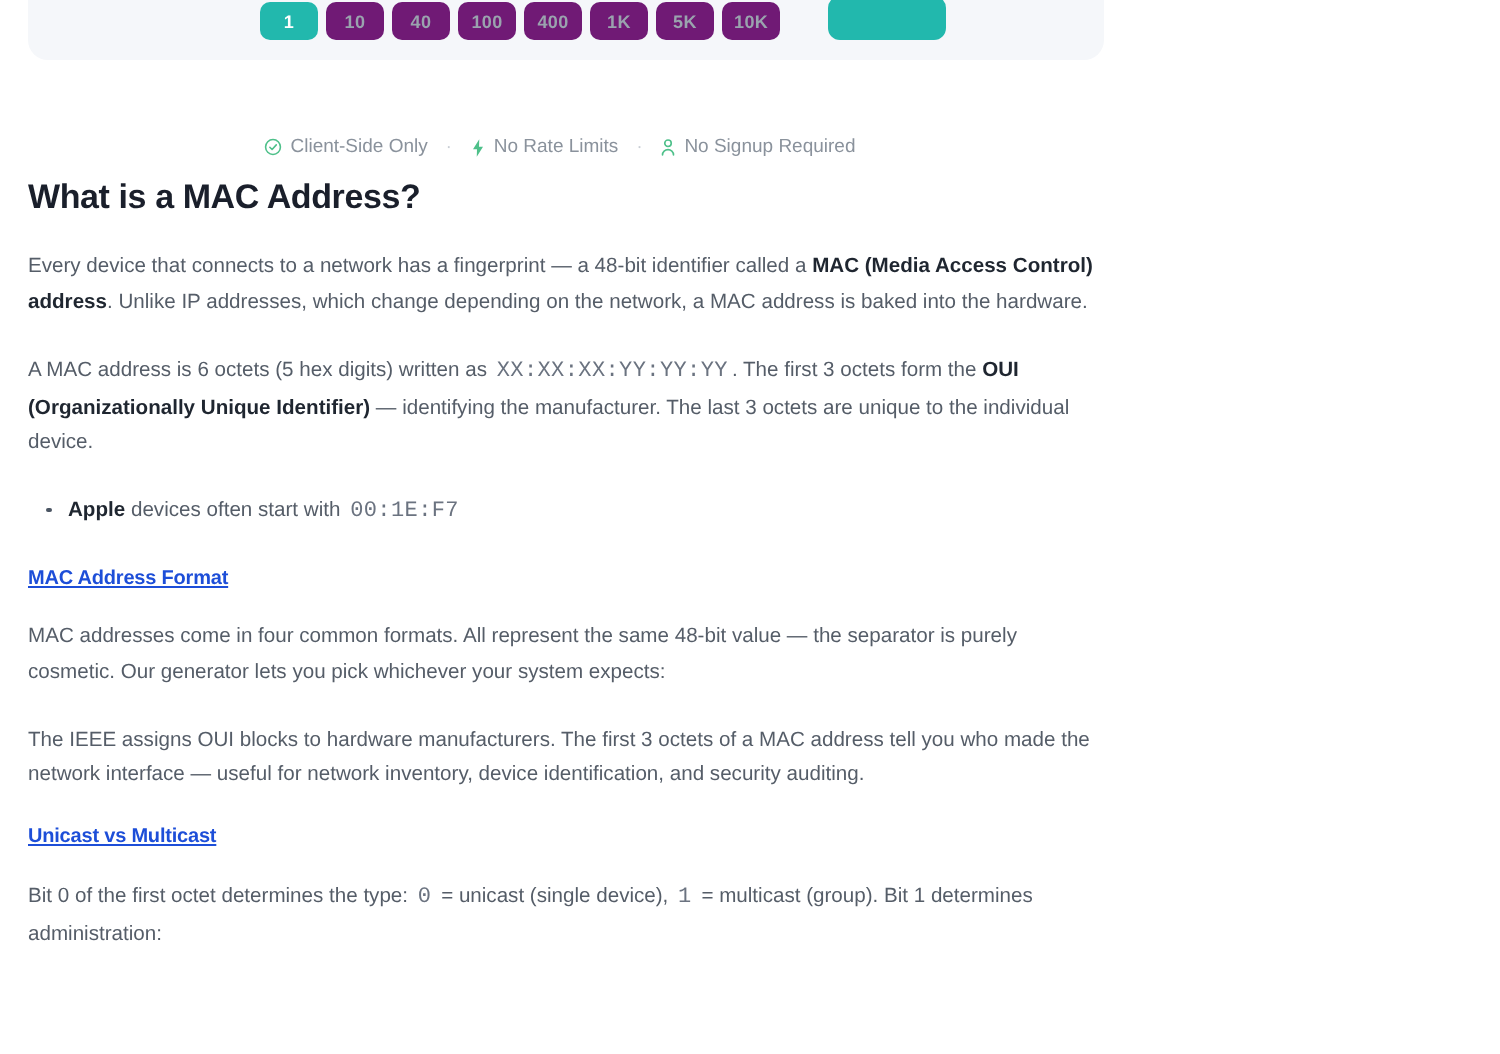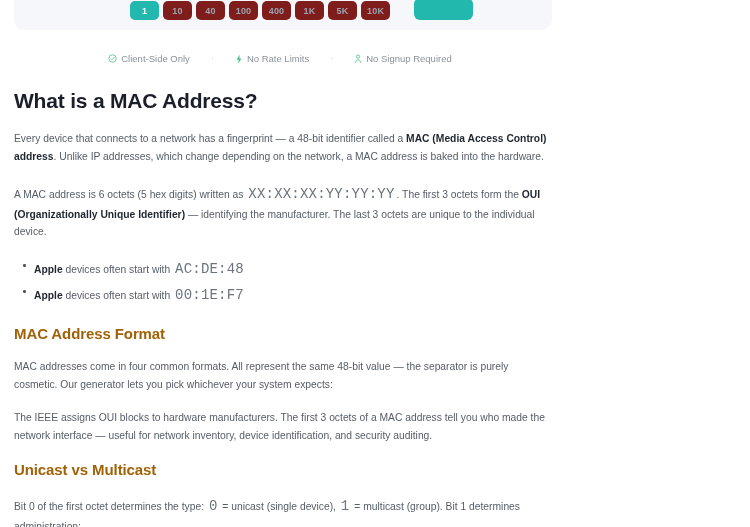--- a/index.html
+++ b/index.html
@@ -34,21 +34,21 @@
     bottom: 10px;
     display: flex;
     gap: 4px;
     align-items: center;
   }
   .count-btn {
     min-width: 29px;
     height: 19px;
     border: none;
     border-radius: 5px;
-    background: #7f1d1d;
+    background: #701a75;
     color: #9aa3ae;
     font-family: "Liberation Sans", sans-serif;
     font-size: 9px;
     font-weight: 700;
     letter-spacing: .2px;
     display: flex;
     align-items: center;
     justify-content: center;
     padding: 0 6px;
     cursor: pointer;
@@ -70,27 +70,27 @@
     font-size: 9px;
     font-weight: 700;
     cursor: pointer;
     overflow: hidden;
     text-indent: -999px;
   }
 
   
   .badges {
     position: absolute;
-    top: 53px;
+    top: 68px;
     left: 0;
     width: 560px;
     display: flex;
     align-items: center;
     justify-content: center;
-    gap: 21px;
+    gap: 9px;
     font-size: 9.5px;
     color: #8a929c;
   }
   .badge {
     display: flex;
     align-items: center;
     gap: 4px;
     white-space: nowrap;
   }
   .badge svg { display: block; }
@@ -103,44 +103,45 @@
   
   .article {
     position: absolute;
     left: 14px;
     top: 88px;
     width: 534px;
     color: #4b5563;
   }
   h2.sec-title {
     margin: 0 0 16px 0;
-    font-size: 21px;
+    font-size: 17px;
     line-height: 1.25;
     font-weight: 700;
     color: #1a1f2b;
     letter-spacing: -0.2px;
   }
   h3.sub-title {
     margin: 0 0 14px 0;
-    font-size: 15px;
+    font-size: 10px;
     line-height: 1.25;
     font-weight: 700;
-    color: #a16207;
+    color: #1d4ed8;
     letter-spacing: -0.1px;
+    text-decoration: underline;
   }
   p.body {
     margin: 0 0 16px 0;
     font-size: 10.3px;
     line-height: 1.72;
     color: #555d68;
   }
   p.body strong { color: #1f2630; font-weight: 700; }
   code.inline {
     font-family: "Liberation Mono", monospace;
-    font-size: 14px;
+    font-size: 11px;
     color: #6b7380;
     padding: 0 2px;
     letter-spacing: .2px;
   }
   ul.vendor-list {
     margin: 0 0 18px 0;
     padding-left: 20px;
     list-style: none;
   }
   ul.vendor-list li {
@@ -219,23 +220,20 @@
     <p class="body">
       <span>Every device that connects to a network has a fingerprint — a 48-bit identifier called a </span><strong>MAC (Media Access Control) address</strong><span>. Unlike IP addresses, which change depending on the network, a MAC address is baked into the hardware.</span>
     </p>
 
     <p class="body">
       <span>A MAC address is 6 octets (5 hex digits) written as </span><code class="inline">XX:XX:XX:YY:YY:YY</code><span>. The first 3 octets form the </span><strong>OUI (Organizationally Unique Identifier)</strong><span> — identifying the manufacturer. The last 3 octets are unique to the individual device.</span>
     </p>
 
     <ul class="vendor-list">
       <li>
-        <strong>Apple</strong><span> devices often start with </span><code class="inline">AC:DE:48</code>
-      </li>
-      <li>
         <strong>Apple</strong><span> devices often start with </span><code class="inline">00:1E:F7</code>
       </li>
     </ul>
 
     <h3 class="sub-title">MAC Address Format</h3>
     <p class="body">MAC addresses come in four common formats. All represent the same 48-bit value — the separator is purely cosmetic. Our generator lets you pick whichever your system expects:</p>
 
     <p class="body">The IEEE assigns OUI blocks to hardware manufacturers. The first 3 octets of a MAC address tell you who made the network interface — useful for network inventory, device identification, and security auditing.</p>
 
     <h3 class="sub-title">Unicast vs Multicast</h3>

